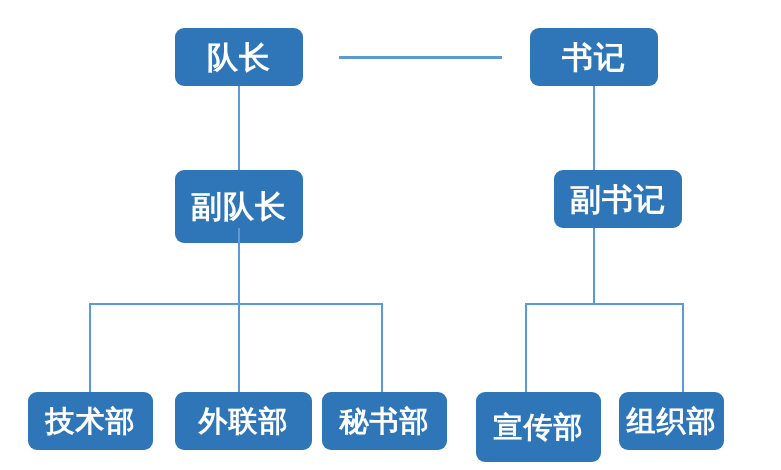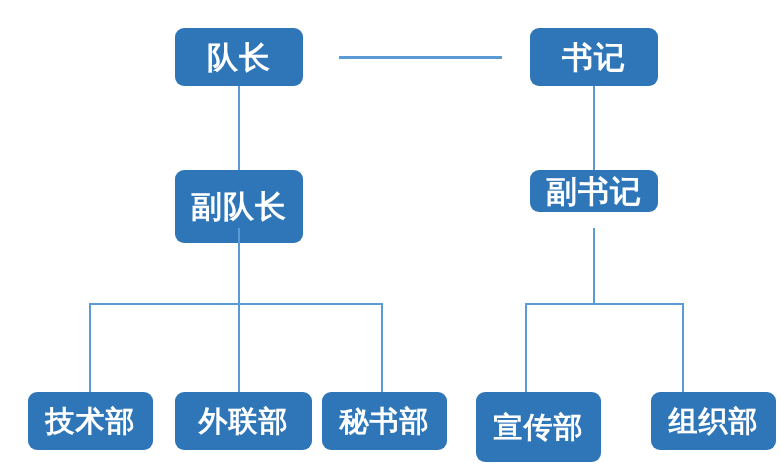--- a/index.html
+++ b/index.html
@@ -73,21 +73,21 @@
   <div class="connector peer-link" style="left:339px; top:56px; width:163px;"></div>
 
   <div class="connector connector-v" style="left:238px; top:86px; height:84px;"></div>
 
   <div class="connector connector-v" style="left:593px; top:86px; height:84px;"></div>
 
   <div class="node node-l2" style="left:175px; top:170px; width:128px; height:73px;">
     <span>副队长</span>
   </div>
 
-  <div class="node node-l2" style="left:530px; top:170px; width:128px; height:42px;">
+  <div class="node node-l2" style="left:554px; top:170px; width:128px; height:58px;">
     <span>副书记</span>
   </div>
 
   <div class="connector connector-v" style="left:238px; top:228px; height:76px;"></div>
 
   <div class="connector connector-h" style="left:89px; top:303px; width:294px;"></div>
 
   <div class="connector connector-v" style="left:89px; top:303px; height:89px;"></div>
   <div class="connector connector-v" style="left:238px; top:303px; height:89px;"></div>
   <div class="connector connector-v" style="left:381px; top:303px; height:89px;"></div>
@@ -106,17 +106,17 @@
   </div>
 
   <div class="node node-l3" style="left:322px; top:392px; width:125px; height:58px;">
     <span>秘书部</span>
   </div>
 
   <div class="node node-l3" style="left:476px; top:392px; width:125px; height:70px;">
     <span>宣传部</span>
   </div>
 
-  <div class="node node-l3" style="left:651px; top:392px; width:125px; height:58px;font-family:Liberation Serif, serif;">
+  <div class="node node-l3" style="left:619px; top:392px; width:105px; height:58px;font-family:Liberation Serif, serif;">
     <span>组织部</span>
   </div>
 
 </div>
 
 </body></html>

